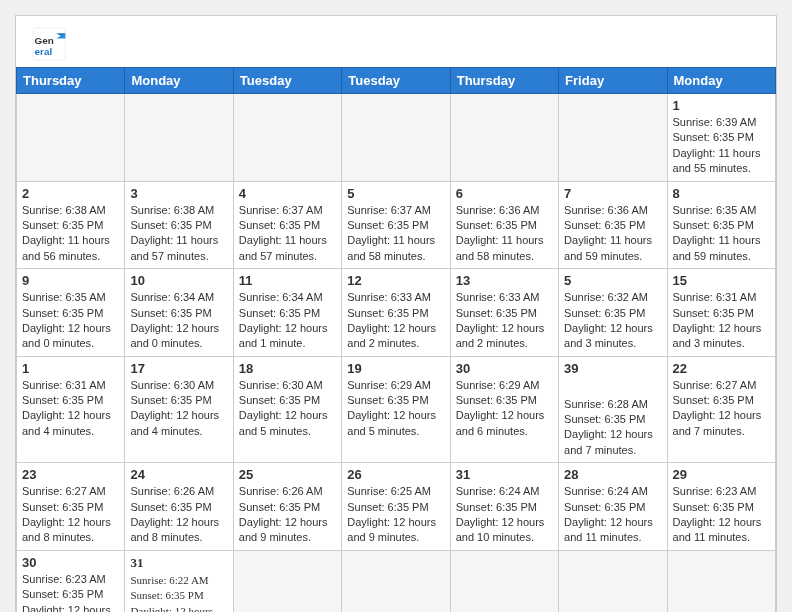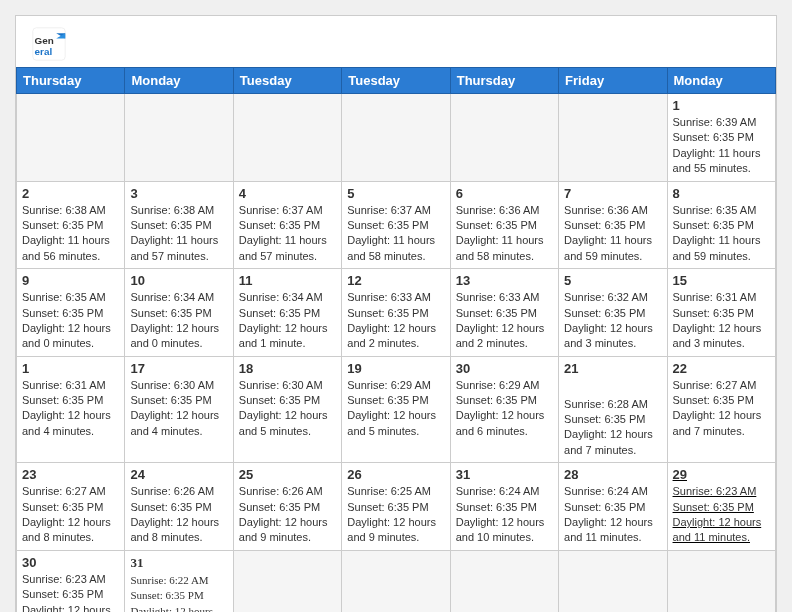--- a/index.html
+++ b/index.html
@@ -271,21 +271,21 @@
 and 5 minutes.</div>
           </td>
           <td style="height: 80px;">
             <span class="day-number">30</span>
             <div class="day-info" style="white-space: pre-line;">Sunrise: 6:29 AM
 Sunset: 6:35 PM
 Daylight: 12 hours
 and 6 minutes.</div>
           </td>
           <td style="height: 80px;">
-            <span class="day-number">21</span>
+            <span class="day-number">39</span>
             <div class="day-info" style="white-space: pre-line; margin-top: 21px;">Sunrise: 6:28 AM
 Sunset: 6:35 PM
 Daylight: 12 hours
 and 7 minutes.</div>
           </td>
           <td style="height: 80px;">
             <span class="day-number">22</span>
             <div class="day-info" style="white-space: pre-line;">Sunrise: 6:27 AM
 Sunset: 6:35 PM
 Daylight: 12 hours
@@ -328,21 +328,21 @@
 Daylight: 12 hours
 and 10 minutes.</div>
           </td>
           <td style="height: 80px;">
             <span class="day-number">28</span>
             <div class="day-info" style="white-space: pre-line;">Sunrise: 6:24 AM
 Sunset: 6:35 PM
 Daylight: 12 hours
 and 11 minutes.</div>
           </td>
-          <td style="height: 80px; text-decoration: underline;">
+          <td style="height: 80px;">
             <span class="day-number">29</span>
             <div class="day-info" style="white-space: pre-line;">Sunrise: 6:23 AM
 Sunset: 6:35 PM
 Daylight: 12 hours
 and 11 minutes.</div>
           </td>
         </tr>
         <tr>
           <td style="height: 80px;">
             <span class="day-number">30</span>

